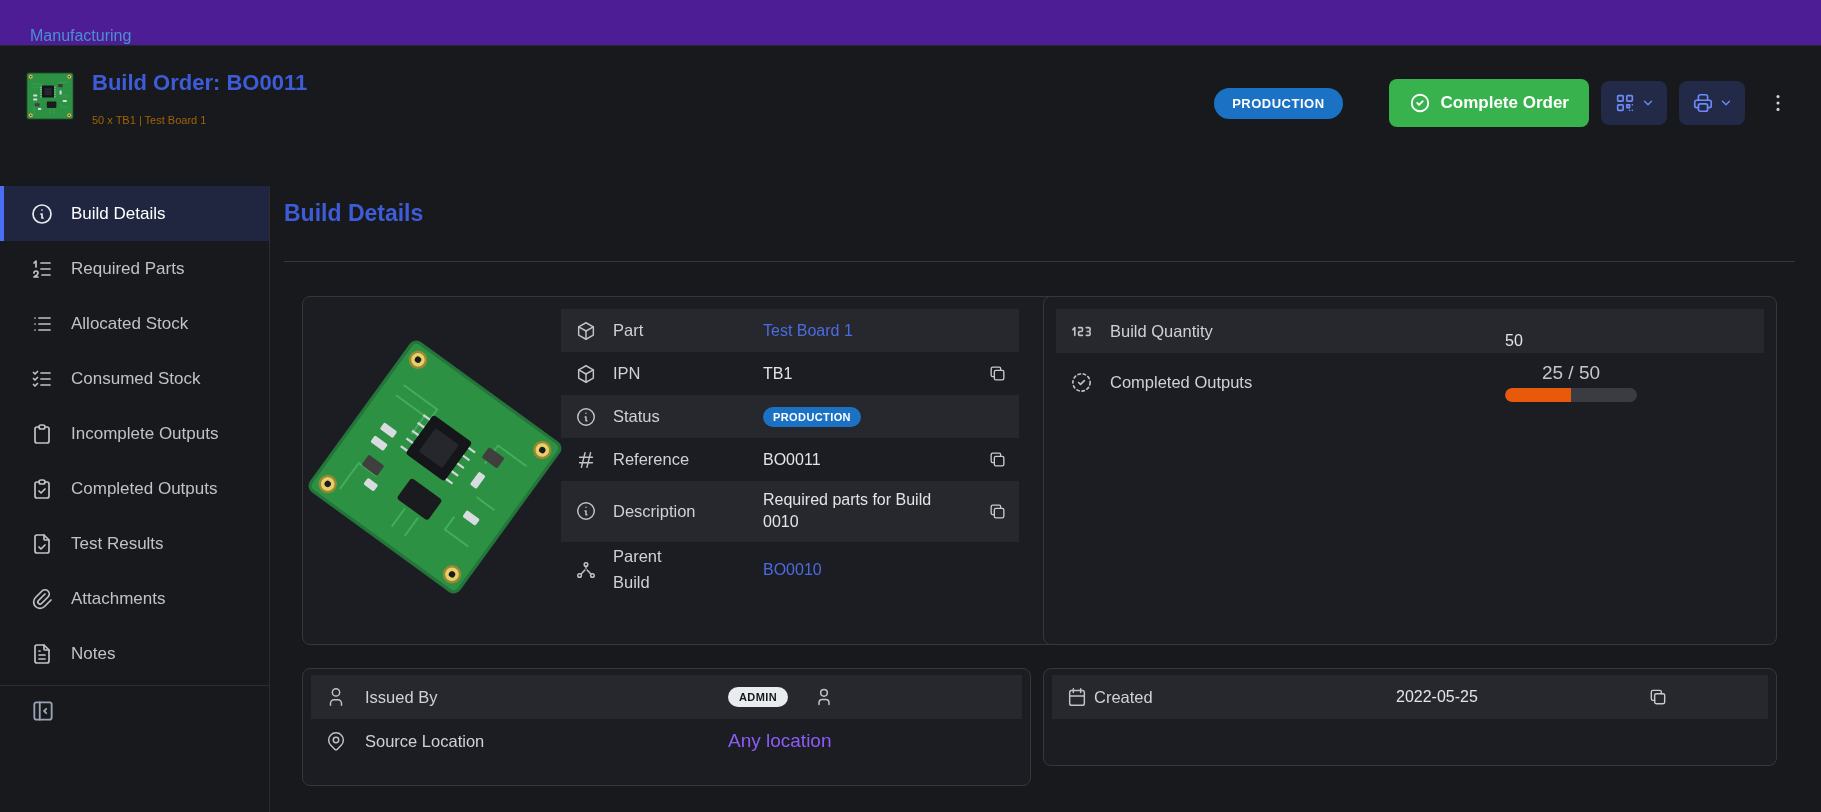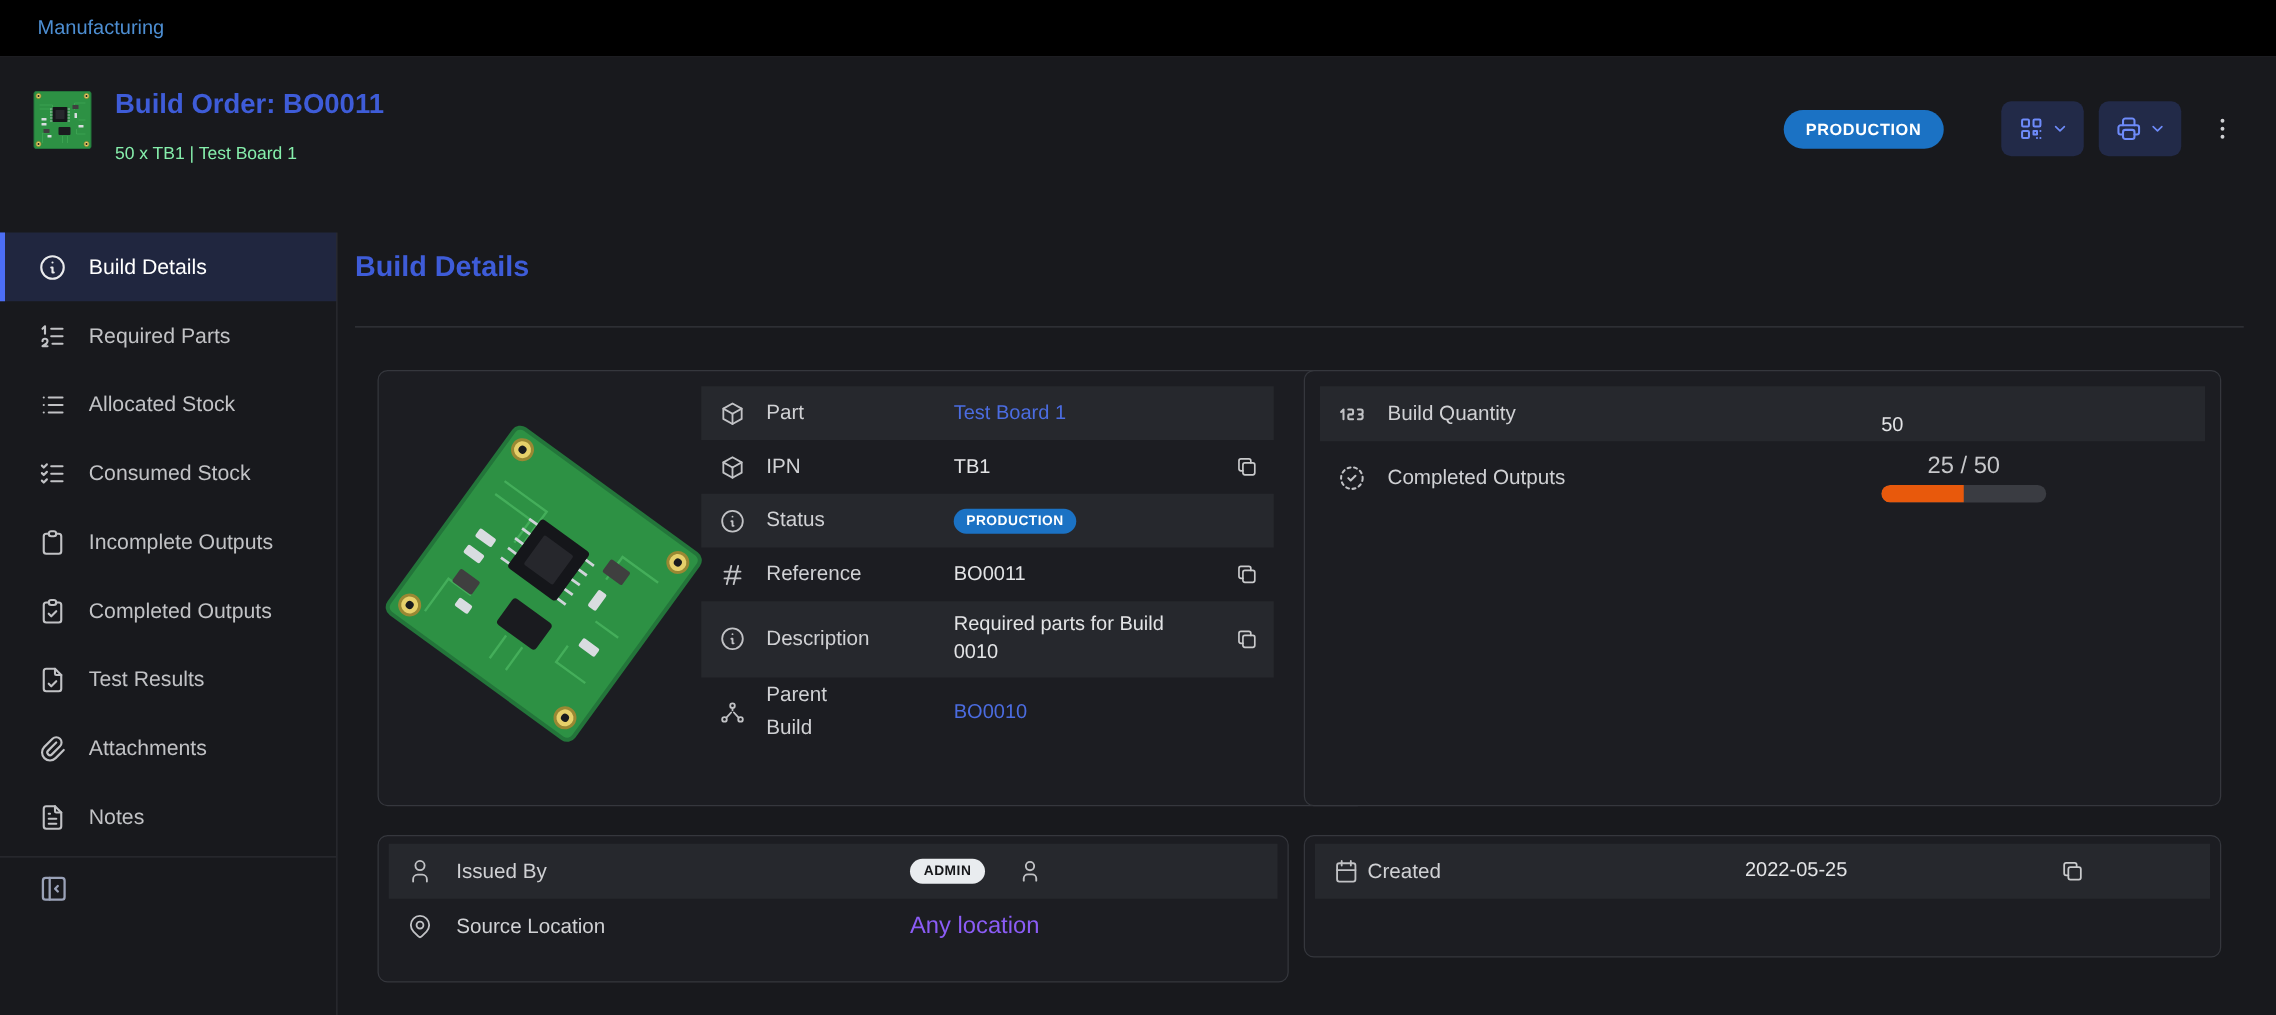--- a/index.html
+++ b/index.html
@@ -7,34 +7,34 @@
   body {
     background:#18191d;
     font-family:"Liberation Sans", sans-serif;
     color:#c1c2c5;
   }
   .page { position:relative; width:1821px; height:812px; }
 
   
   .breadcrumb-bar {
     position:absolute; top:0; left:0; right:0; height:46px;
-    background:#000000; border-bottom:1px solid #26272c;
-    display:flex; align-items:center; padding-left:30px;
+    background:#4c1d95; border-bottom:1px solid #26272c;
+    display:flex; align-items:flex-end; padding-left:30px;
   }
   .crumb { color:#4d8ed2; font-size:16px; text-decoration:none; cursor:pointer; }
 
   
   .header { position:absolute; top:46px; left:0; right:0; height:140px;padding-left:48px; }
   .thumb {
     position:absolute; left:26px; top:26px; width:48px; height:48px;
     border-radius:4px; overflow:hidden; cursor:pointer;
   }
   .header-text { position:absolute; left:92px; top:24px; }
   .page-title { font-size:22px; font-weight:bold; color:#3e5cd8; }
-  .page-subtitle { font-size:14px; color:#86efac; margin-top:18px; }
+  .page-subtitle { font-size:11px; color:#a16207; margin-top:18px; }
 
   .header-actions {
     position:absolute; right:28px; top:32px; height:50px;
     display:flex; align-items:center;
   }
   .badge-production {
     background:#1b72c4; color:#fff; font-size:13px; font-weight:bold;
     letter-spacing:.5px; padding:8px 18px; border-radius:16px;
     margin-right:46px;
   }
@@ -224,20 +224,29 @@
       <svg width="48" height="48" viewBox="0 0 120 120">
           <use href="#pcb-art"></use>
         </svg>
     </div>
     <div class="header-text">
       <div class="page-title">Build Order: BO0011</div>
       <div class="page-subtitle">50 x TB1 | Test Board 1</div>
     </div>
     <div class="header-actions">
       <span class="badge-production">PRODUCTION</span>
+      <button class="btn-complete">
+        <span style="display:flex;">
+          <svg width="22" height="22" viewBox="0 0 24 24" fill="none" stroke="currentColor" stroke-width="2" stroke-linecap="round" stroke-linejoin="round">
+              <circle cx="12" cy="12" r="9"></circle>
+              <path d="M9 12l2 2l4 -4"></path>
+            </svg>
+        </span>
+        <span>Complete Order</span>
+      </button>
       <button class="btn-icon">
         <span style="display:flex;">
           <svg width="22" height="22" viewBox="0 0 24 24" fill="none" stroke="currentColor" stroke-width="1.8" stroke-linecap="round" stroke-linejoin="round">
               <rect x="4" y="4" width="6" height="6" rx="1"></rect>
               <rect x="14" y="4" width="6" height="6" rx="1"></rect>
               <rect x="4" y="14" width="6" height="6" rx="1"></rect>
               <path d="M14 14h3v3h-3z"></path>
               <path d="M20 14v.01"></path>
               <path d="M20 20v.01"></path>
               <path d="M17 20v.01"></path>

